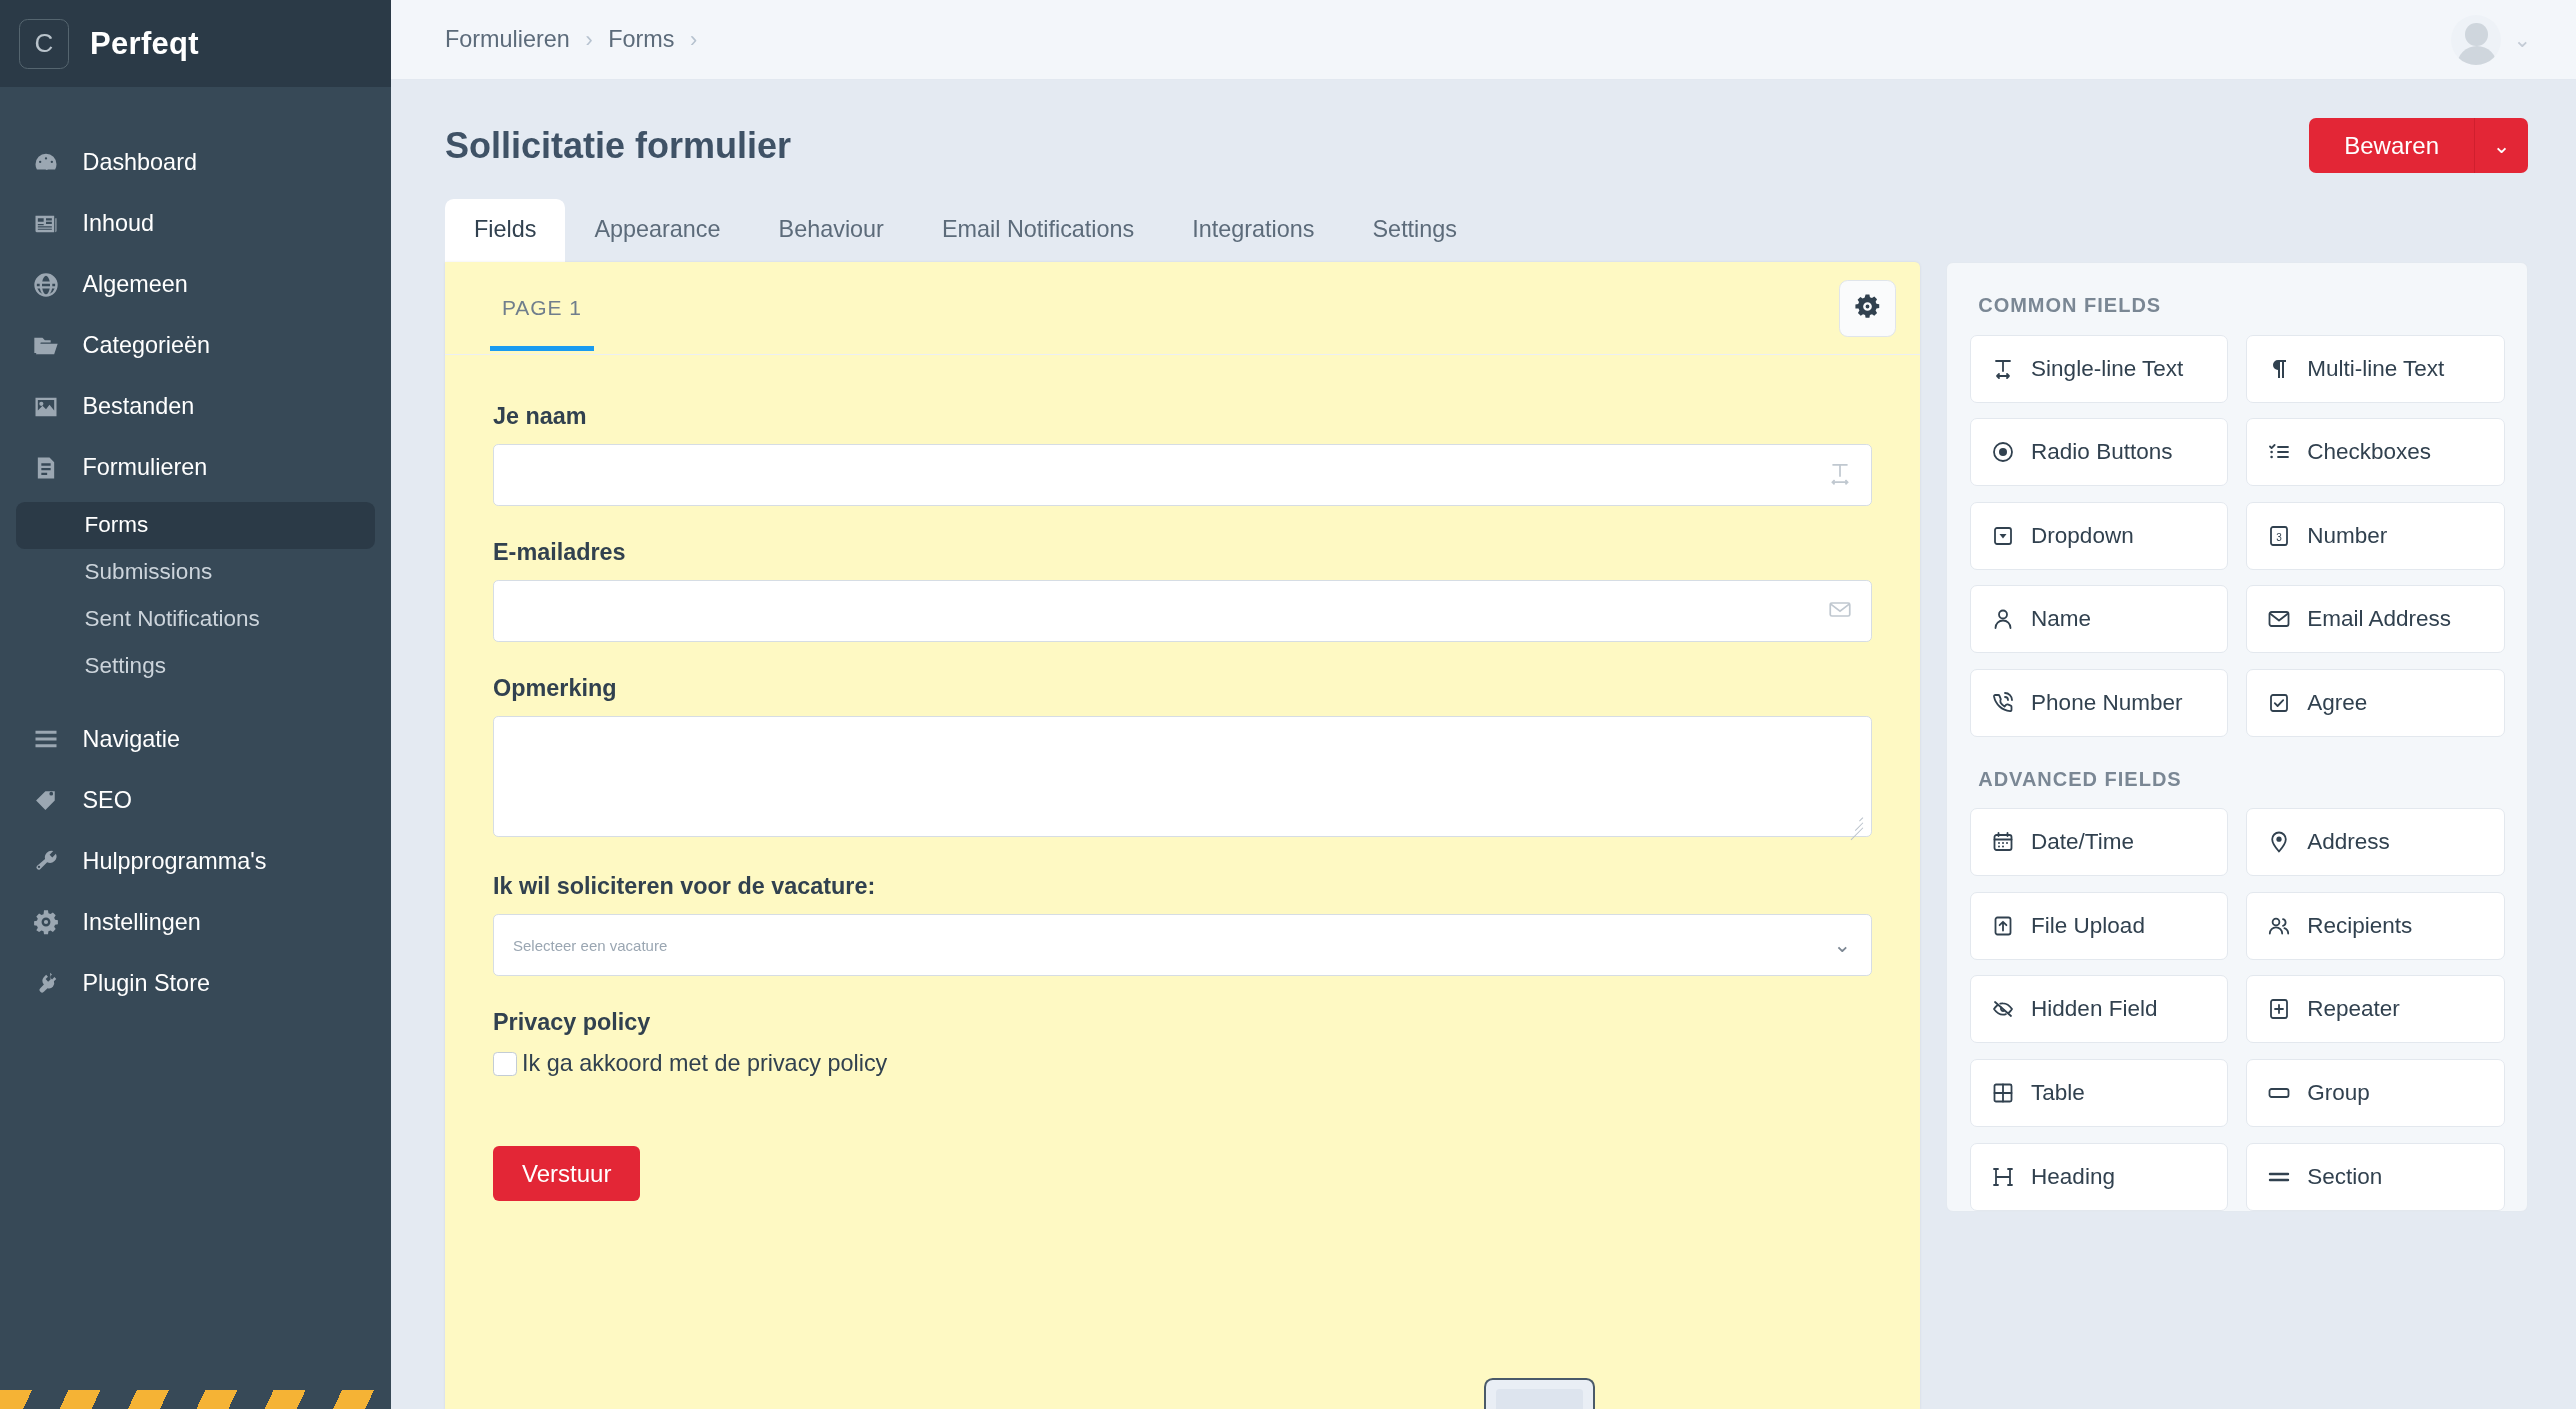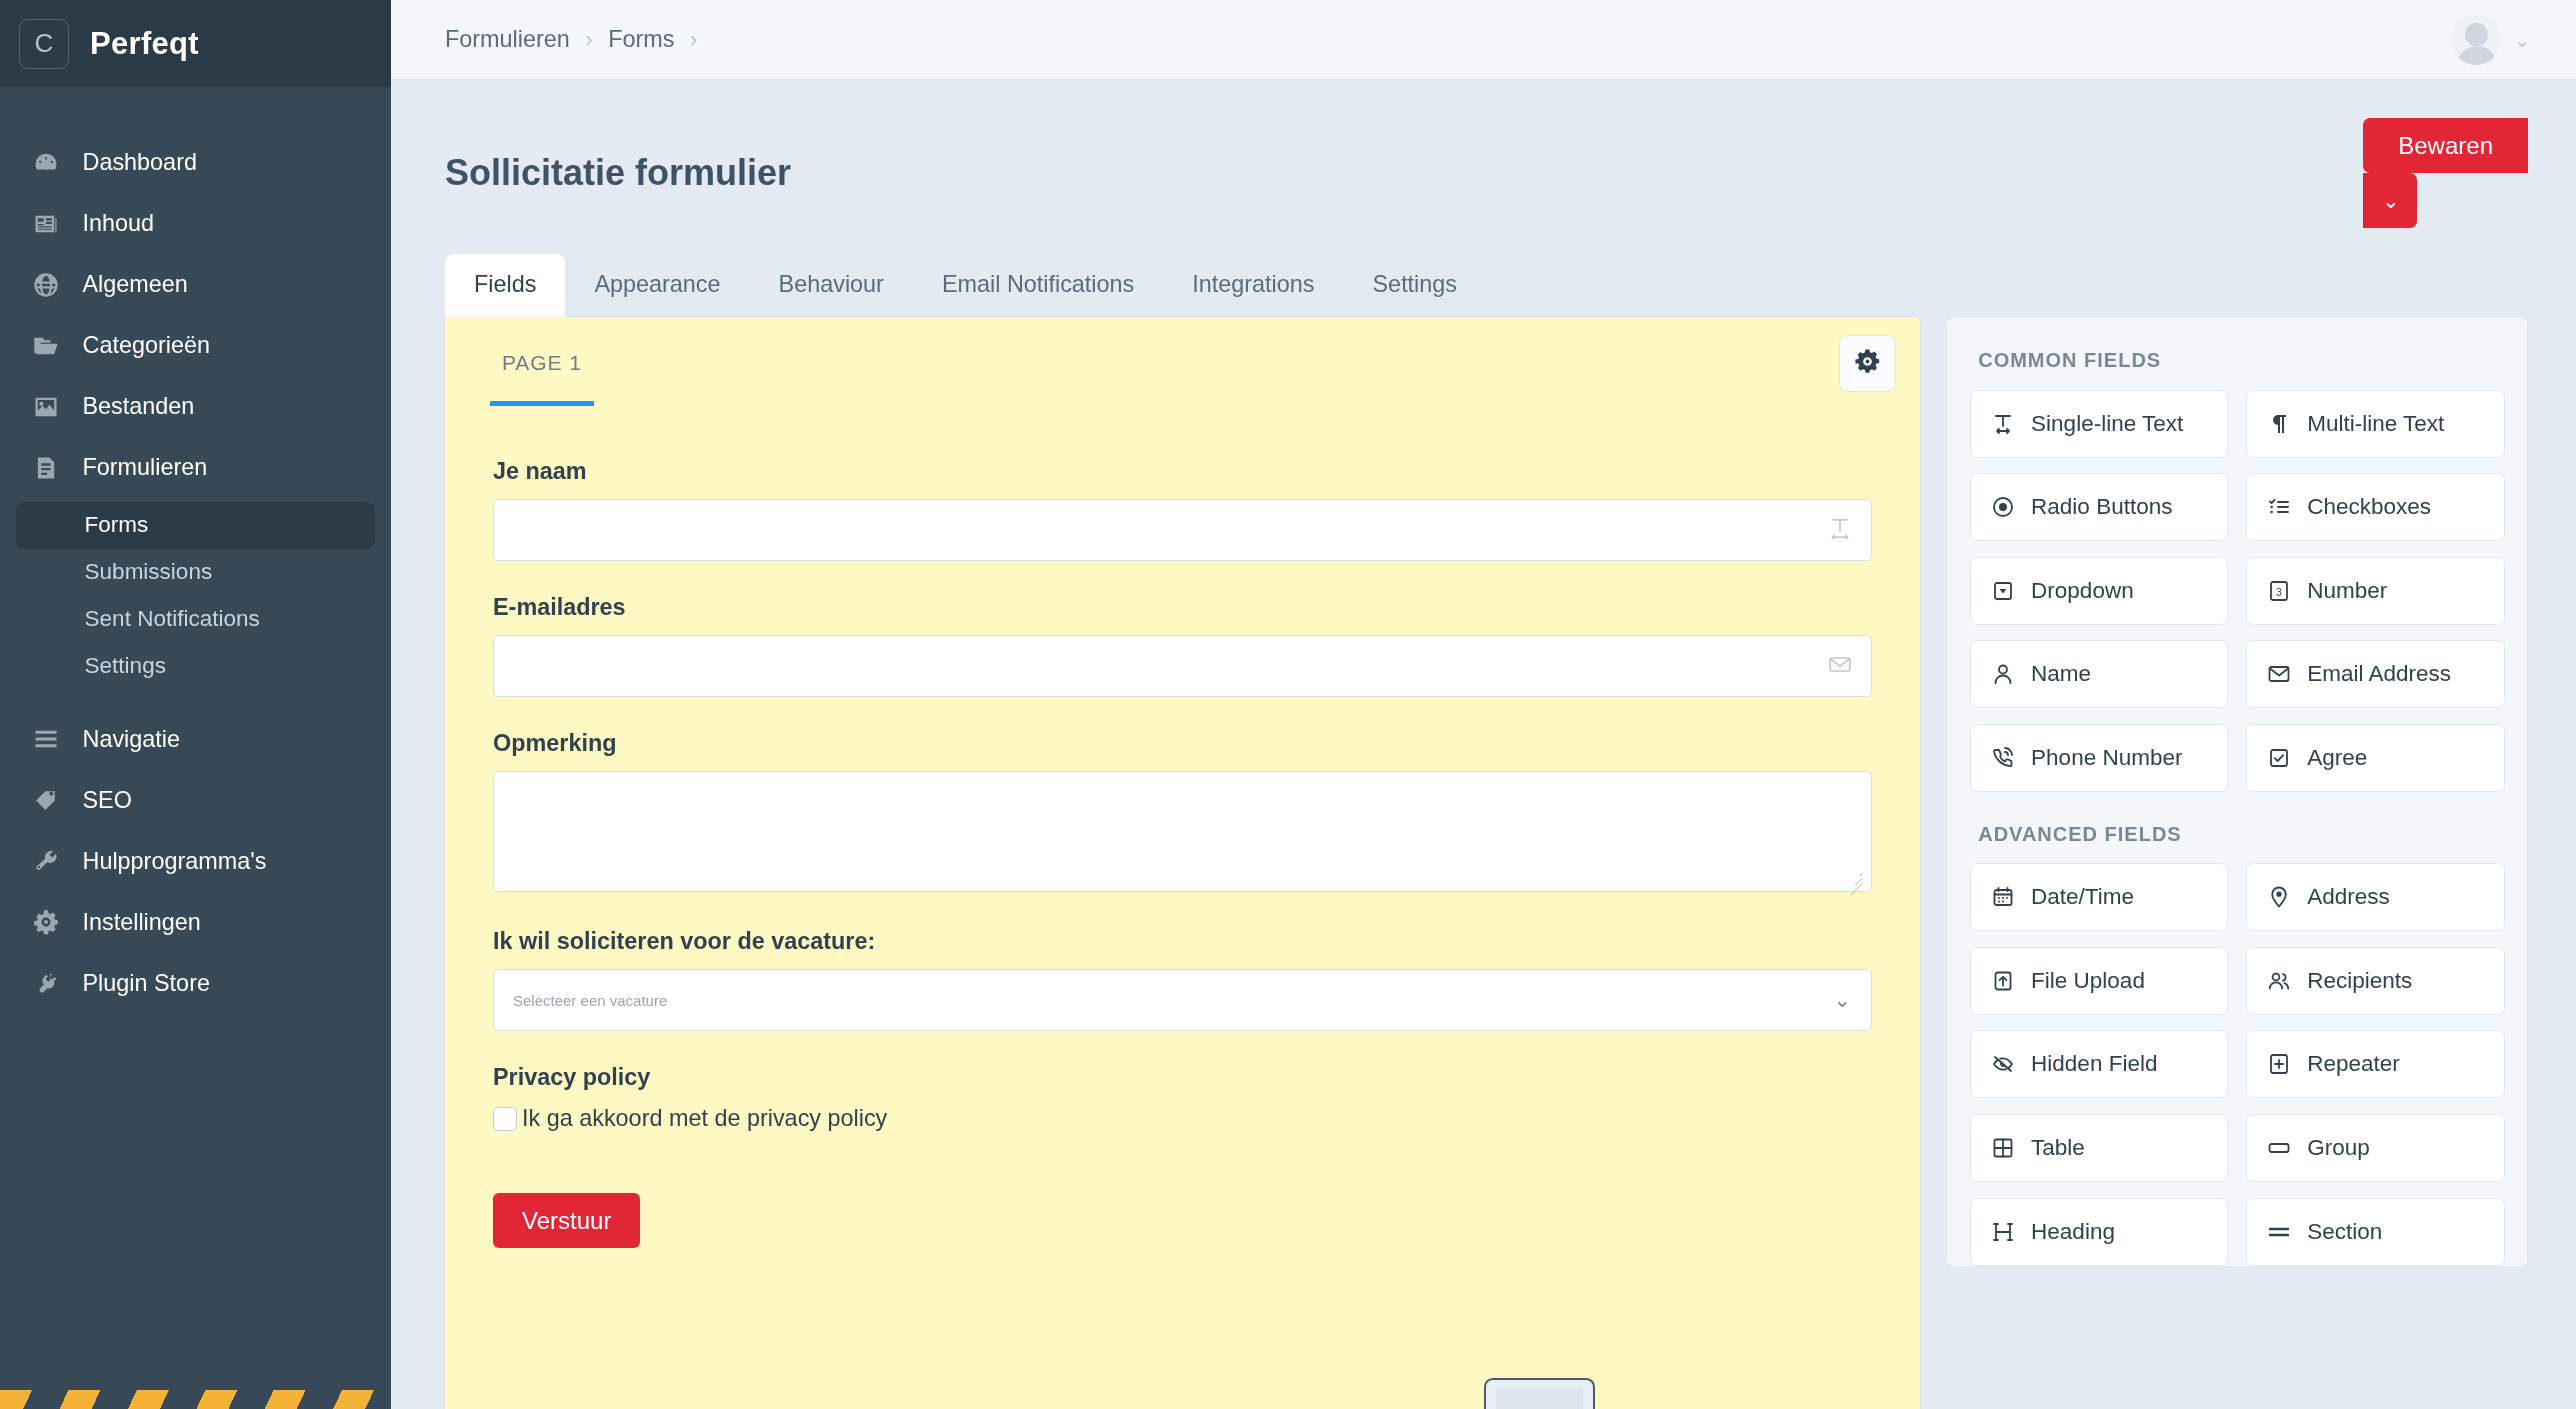--- a/index.html
+++ b/index.html
@@ -91,21 +91,21 @@
   .avatar .body { position:absolute; width:40px; height:26px; border-radius:20px 20px 0 0; background:#cfd6dd; left:5.2px; top:31px; }
   .chev-down { color: #c4ccd6; font-size: 21px; line-height: 1; }
 
   .page-head {
     display: flex; align-items: center;
     padding: 38px 48px 0 54px;
     flex-shrink: 0;
   }
   .page-title { color: #3f5266; font-size: 36px; font-weight: bold; }
   .page-head-spacer { flex: 1; }
-  .btn-group { display: flex; align-items: stretch; flex-direction: column; }
+  .btn-group { display: flex; align-items: stretch; }
   .btn-primary {
     background: #e32636; color: #fff;
     border: none; border-radius: 7px 0 0 7px;
     font-size: 24px; font-family: inherit;
     padding: 0 35px; height: 55px;
     cursor: pointer;
   }
   .btn-split {
     background: #e32636; color: #fff;
     border: none; border-left: 1.7px solid #d01f2e;
@@ -220,21 +220,21 @@
     color: #7c8793; font-size: 21px; pointer-events: none;
   }
   .check-row { display: flex; align-items: center; gap: 5px; margin-top: 7px; }
   .checkbox {
     width: 24px; height: 24px;
     border: 1.3px solid #c3ccd5; border-radius: 4.3px;
     background: #fff; cursor: pointer; flex-shrink: 0;
   }
   .check-label { font-size: 23.4px; color: #31414f; }
   .btn-submit {
-    margin-top: 28px;
+    margin-top: 36px;
     background: #e32636; color: #fff;
     border: none; border-radius: 6px;
     font-size: 24px; font-family: inherit;
     padding: 0 29px; height: 55px;
     cursor: pointer;
   }
 
   
   .palette {
     width: 582px; flex-shrink: 0;

